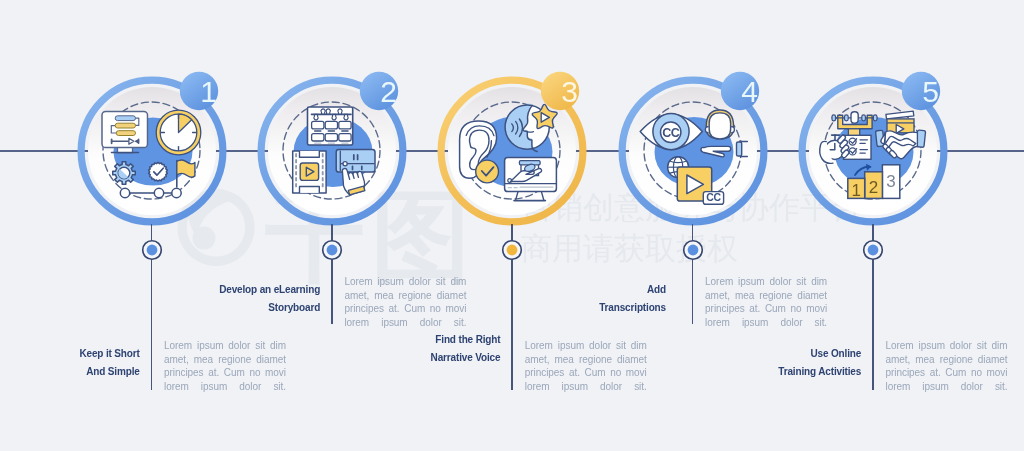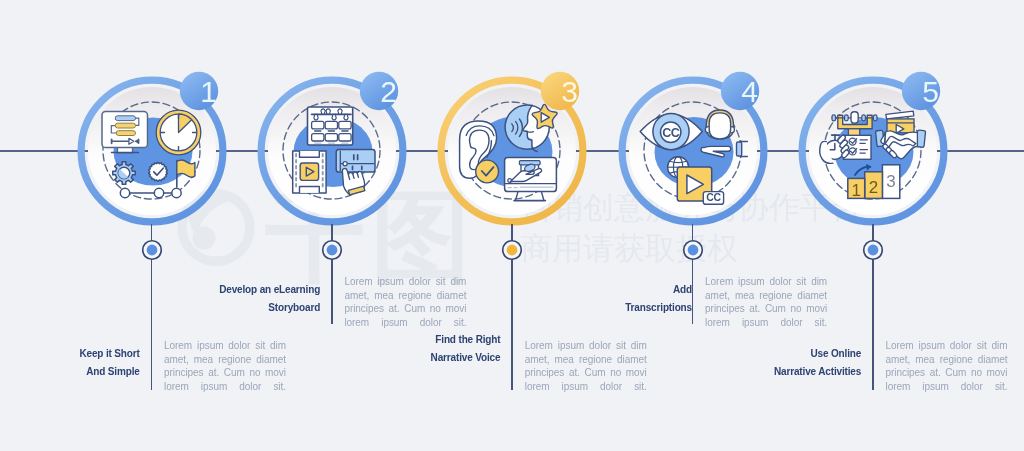--- a/index.html
+++ b/index.html
@@ -320,21 +320,21 @@
   </div>
   <svg class="badge-svg" width="42" height="42" style="position:absolute;left:719.2px;top:70px;">
     <circle cx="21" cy="21" r="19.2" fill="url(#badgeb)"></circle>
     <text x="30.5" y="31.9" text-anchor="middle" font-size="30" fill="#e8f7fa" font-family="'Liberation Sans',sans-serif">4</text>
   </svg>
   <svg class="dot" width="22" height="22" style="left:681.6px;top:238.5px;">
     <circle cx="11" cy="11" r="9.3" fill="#f4f6f9" stroke="#35456d" stroke-width="1.6"></circle>
     <circle cx="11" cy="11" r="5.4" fill="#5b90e0"></circle>
   </svg>
   <div class="vline" style="left:691.8px;top:224px;height:100px;"></div>
-  <div class="ttl" style="left:492px;top:281px;width:200px;">Add
+  <div class="ttl" style="left:466px;top:281px;width:200px;">Add
 Transcriptions</div>
   <div class="bdy" style="left:705.1px;top:275px;width:122px;">Lorem ipsum dolor sit dim amet, mea regione diamet principes at. Cum no movi lorem ipsum dolor sit.</div>
 
   <div class="bubble" style="left:798px;top:76px;">
     <svg width="150" height="150" viewBox="0 0 150 150">
       <circle cx="75" cy="75" r="70.9" fill="none" stroke="url(#ringb)" stroke-width="7.2"></circle>
       <circle cx="75" cy="75" r="64" fill="url(#discg)"></circle>
       <g>
         <ellipse cx="76" cy="76" rx="39.5" ry="35" fill="#5f94e2"></ellipse>
         <circle cx="74.5" cy="74.5" r="48.5" fill="none" stroke="#5a6a8c" stroke-width="1.4" stroke-dasharray="7 3.9" stroke-linecap="round"></circle>
@@ -411,17 +411,17 @@
   <svg class="badge-svg" width="42" height="42" style="position:absolute;left:899.6px;top:70px;">
     <circle cx="21" cy="21" r="19.2" fill="url(#badgeb)"></circle>
     <text x="30.5" y="31.9" text-anchor="middle" font-size="30" fill="#e8f7fa" font-family="'Liberation Sans',sans-serif">5</text>
   </svg>
   <svg class="dot" width="22" height="22" style="left:862px;top:238.5px;">
     <circle cx="11" cy="11" r="9.3" fill="#f4f6f9" stroke="#35456d" stroke-width="1.6"></circle>
     <circle cx="11" cy="11" r="5.4" fill="#5b90e0"></circle>
   </svg>
   <div class="vline" style="left:872.2px;top:224px;height:166px;"></div>
   <div class="ttl" style="left:661.20px;top:345px;width:200px;">Use Online
-Narrative Activities</div>
+Training Activities</div>
   <div class="bdy" style="left:885.5px;top:339px;width:122px;">Lorem ipsum dolor sit dim amet, mea regione diamet principes at. Cum no movi lorem ipsum dolor sit.</div>
 
   </div>
 </div>
 
 </body></html>

